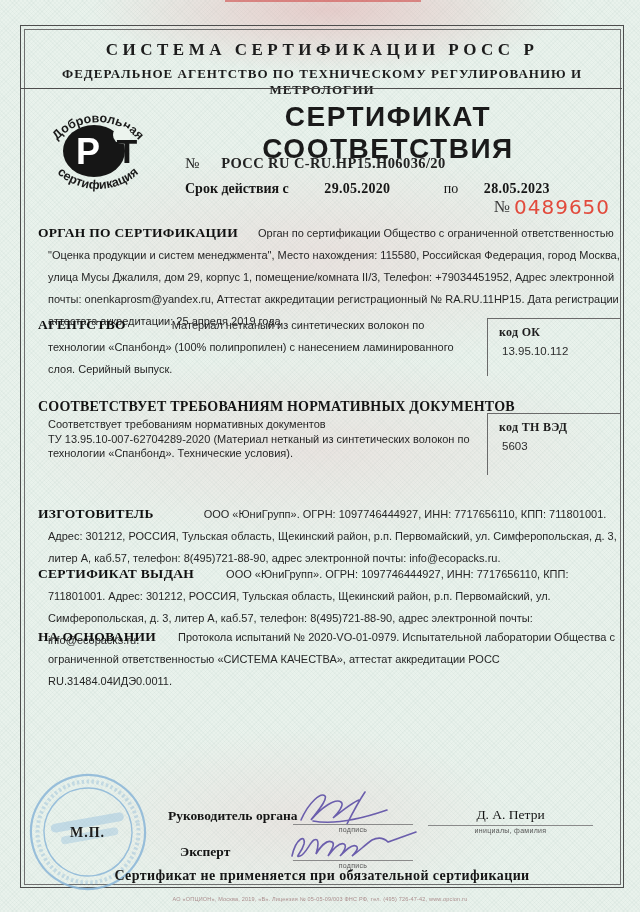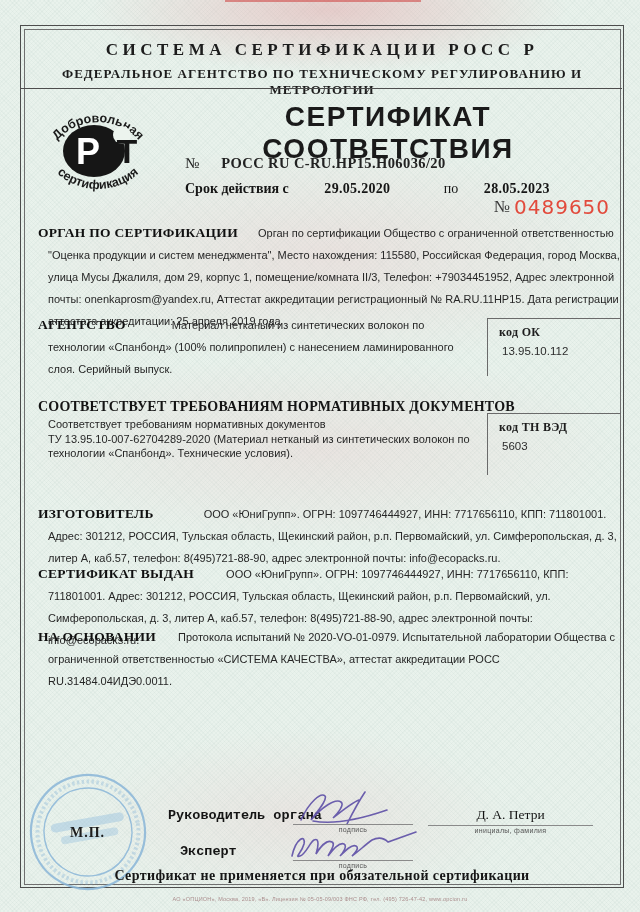--- a/index.html
+++ b/index.html
@@ -50,21 +50,21 @@
   .sec-iss{top:563px;}
   .sec-bas{top:626px;}
   .sec-add{top:743px;}
   .sec-add .val{font-size:11px;color:#262626;}
   .codebox{left:487px;width:134px;border-top:1px solid #6a6a6a;border-left:1px solid #6a6a6a;
       padding:6px 0 0 11px;box-sizing:border-box;}
   .cb-ok{top:318px;height:58px;}
   .cb-tn{top:413px;height:62px;}
   .cb-lbl{font-family:"Liberation Serif",serif;font-weight:bold;font-size:12px;color:#1d1d1d;letter-spacing:.3px;}
   .cb-val{font-size:11.5px;margin-top:5px;margin-left:3px;color:#2c2c2c;}
-  .role{font-family:Liberation Mono, monospace;font-weight:bold;font-size:13.5px;color:#141414;}
+  .role{font-family:Liberation Serif, serif;font-weight:bold;font-size:13.5px;color:#141414;}
   .role1{left:168px;top:808px;} .role2{left:180px;top:844px;}
   .sigcell{width:120px;} .namecell{width:165px;text-align:center;}
   .cellline{height:18px;border-bottom:1px solid #8a8a8a;}
   .cellname{height:18px;border-bottom:1px solid #8a8a8a;font-family:"Liberation Serif",serif;
       font-size:13.5px;color:#141414;padding-top:1px;}
   .cellcap{font-size:7px;color:#555;text-align:center;padding-top:1px;letter-spacing:.3px;}
   .sc1{left:293px;top:806px;} .nc1{left:428px;top:806px;}
   .sc2{left:293px;top:842px;} .nc2{left:428px;top:842px;}
   .sig-svg{pointer-events:none;}
   .mp{left:70px;top:825px;font-family:"Liberation Serif",serif;font-weight:bold;

